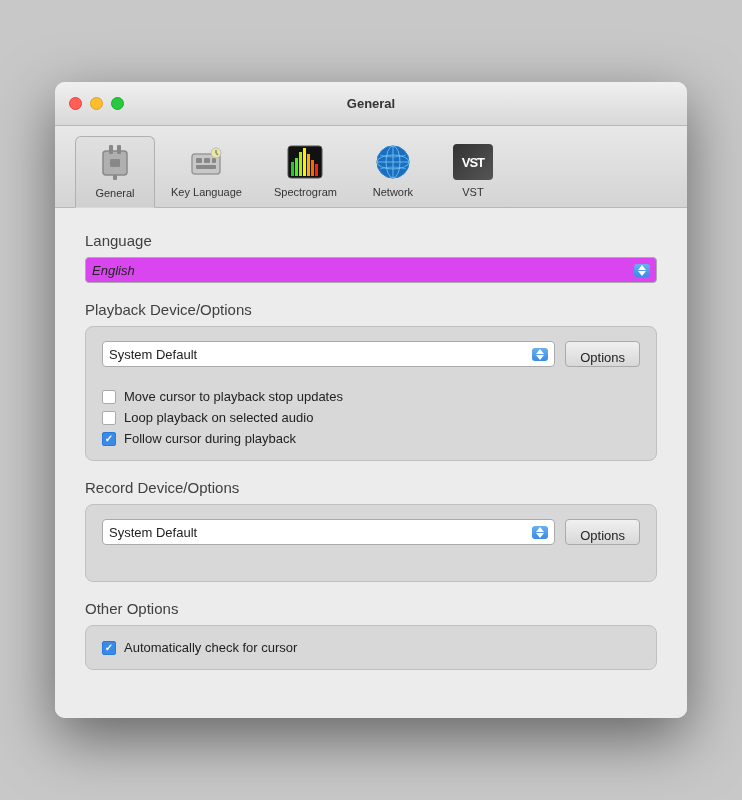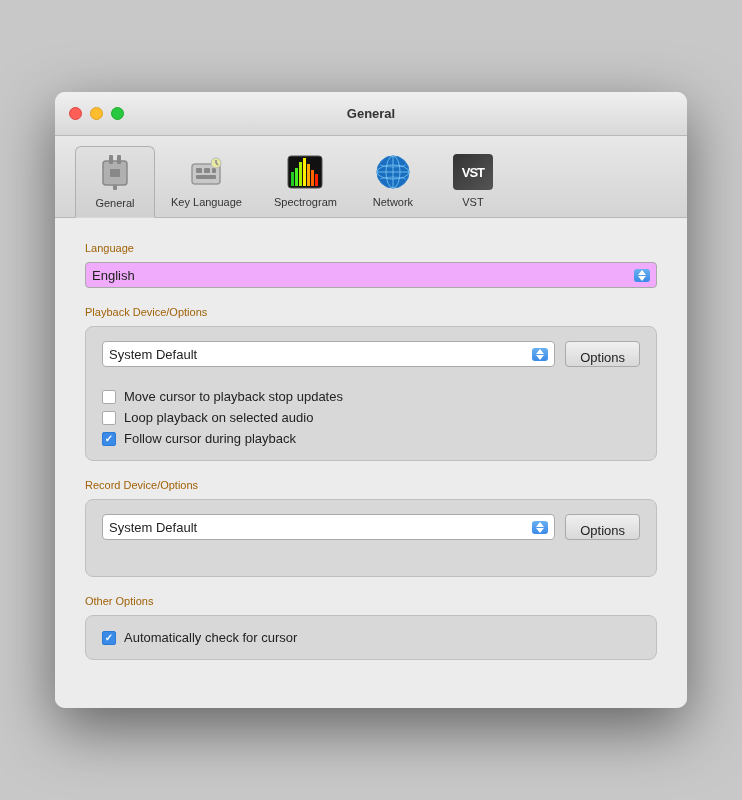--- a/index.html
+++ b/index.html
@@ -118,22 +118,22 @@
     .content {
       padding: 24px 30px 30px 30px;
       background: #ececec;
     }
 
     .section {
       margin-bottom: 18px;
     }
 
     .section-label {
-      font-size: 11px;
-      color: #a16207;
+      font-size: 15px;
+      color: #404040;
       margin-bottom: 8px;
       font-weight: 500;
     }
 
     .section-box {
       background: #d8d8d8;
       border-radius: 8px;
       padding: 14px 16px;
       border: 1px solid #c0c0c0;
     }
@@ -238,28 +238,29 @@
 
     .checkbox-label {
       font-size: 13px;
       color: #222;
     }
 
     
     .language-select {
       height: 26px;
       width: 100%;
-      background: #f0abfc;
+      background: #d946ef;
       border: 1px solid #aaa;
       border-radius: 4px;
       display: flex;
       align-items: center;
       justify-content: space-between;
       padding: 0 6px;
       cursor: pointer;
+      font-style: italic;
     }
   </style>
 </head>
 <body>
 
 <div class="window">
 
   <div class="titlebar">
     <div class="traffic-lights">
       <div class="traffic-light tl-close"></div>

